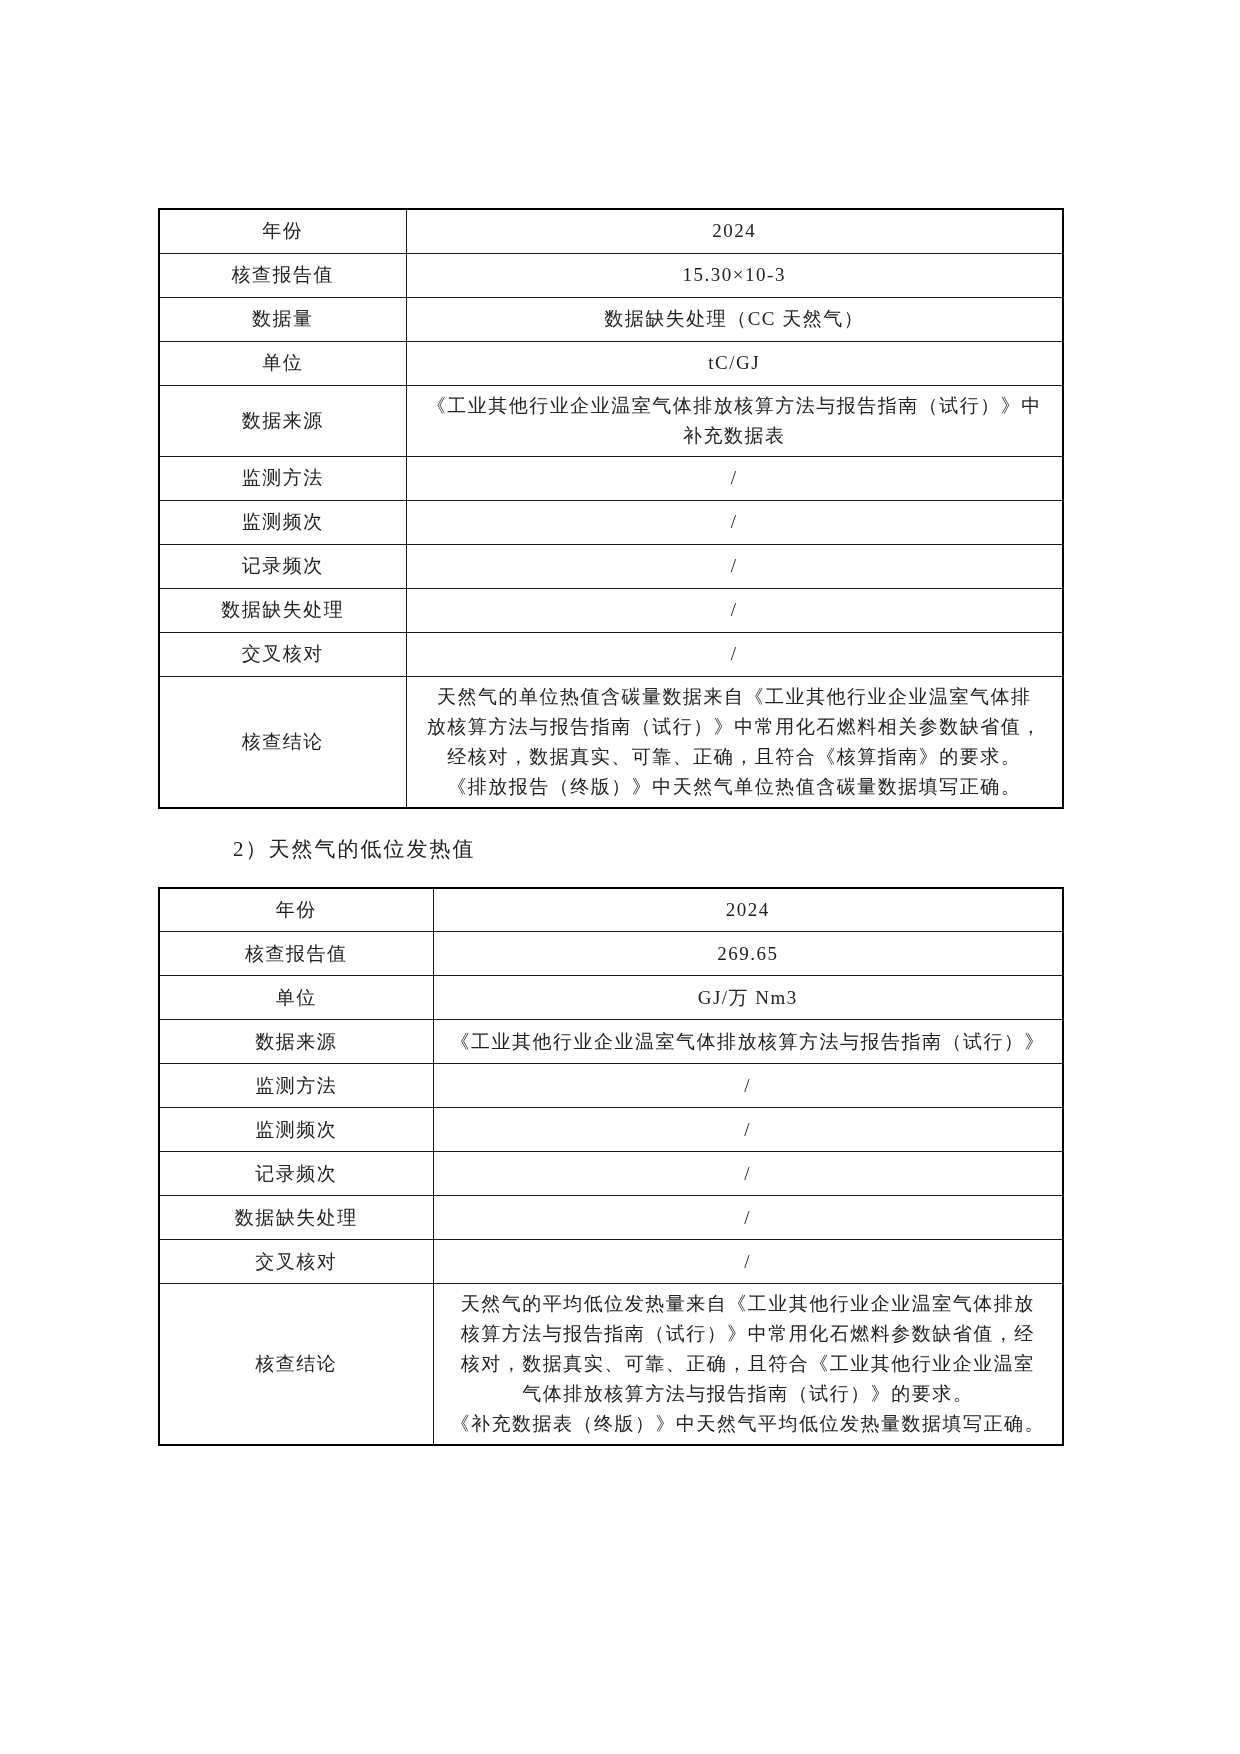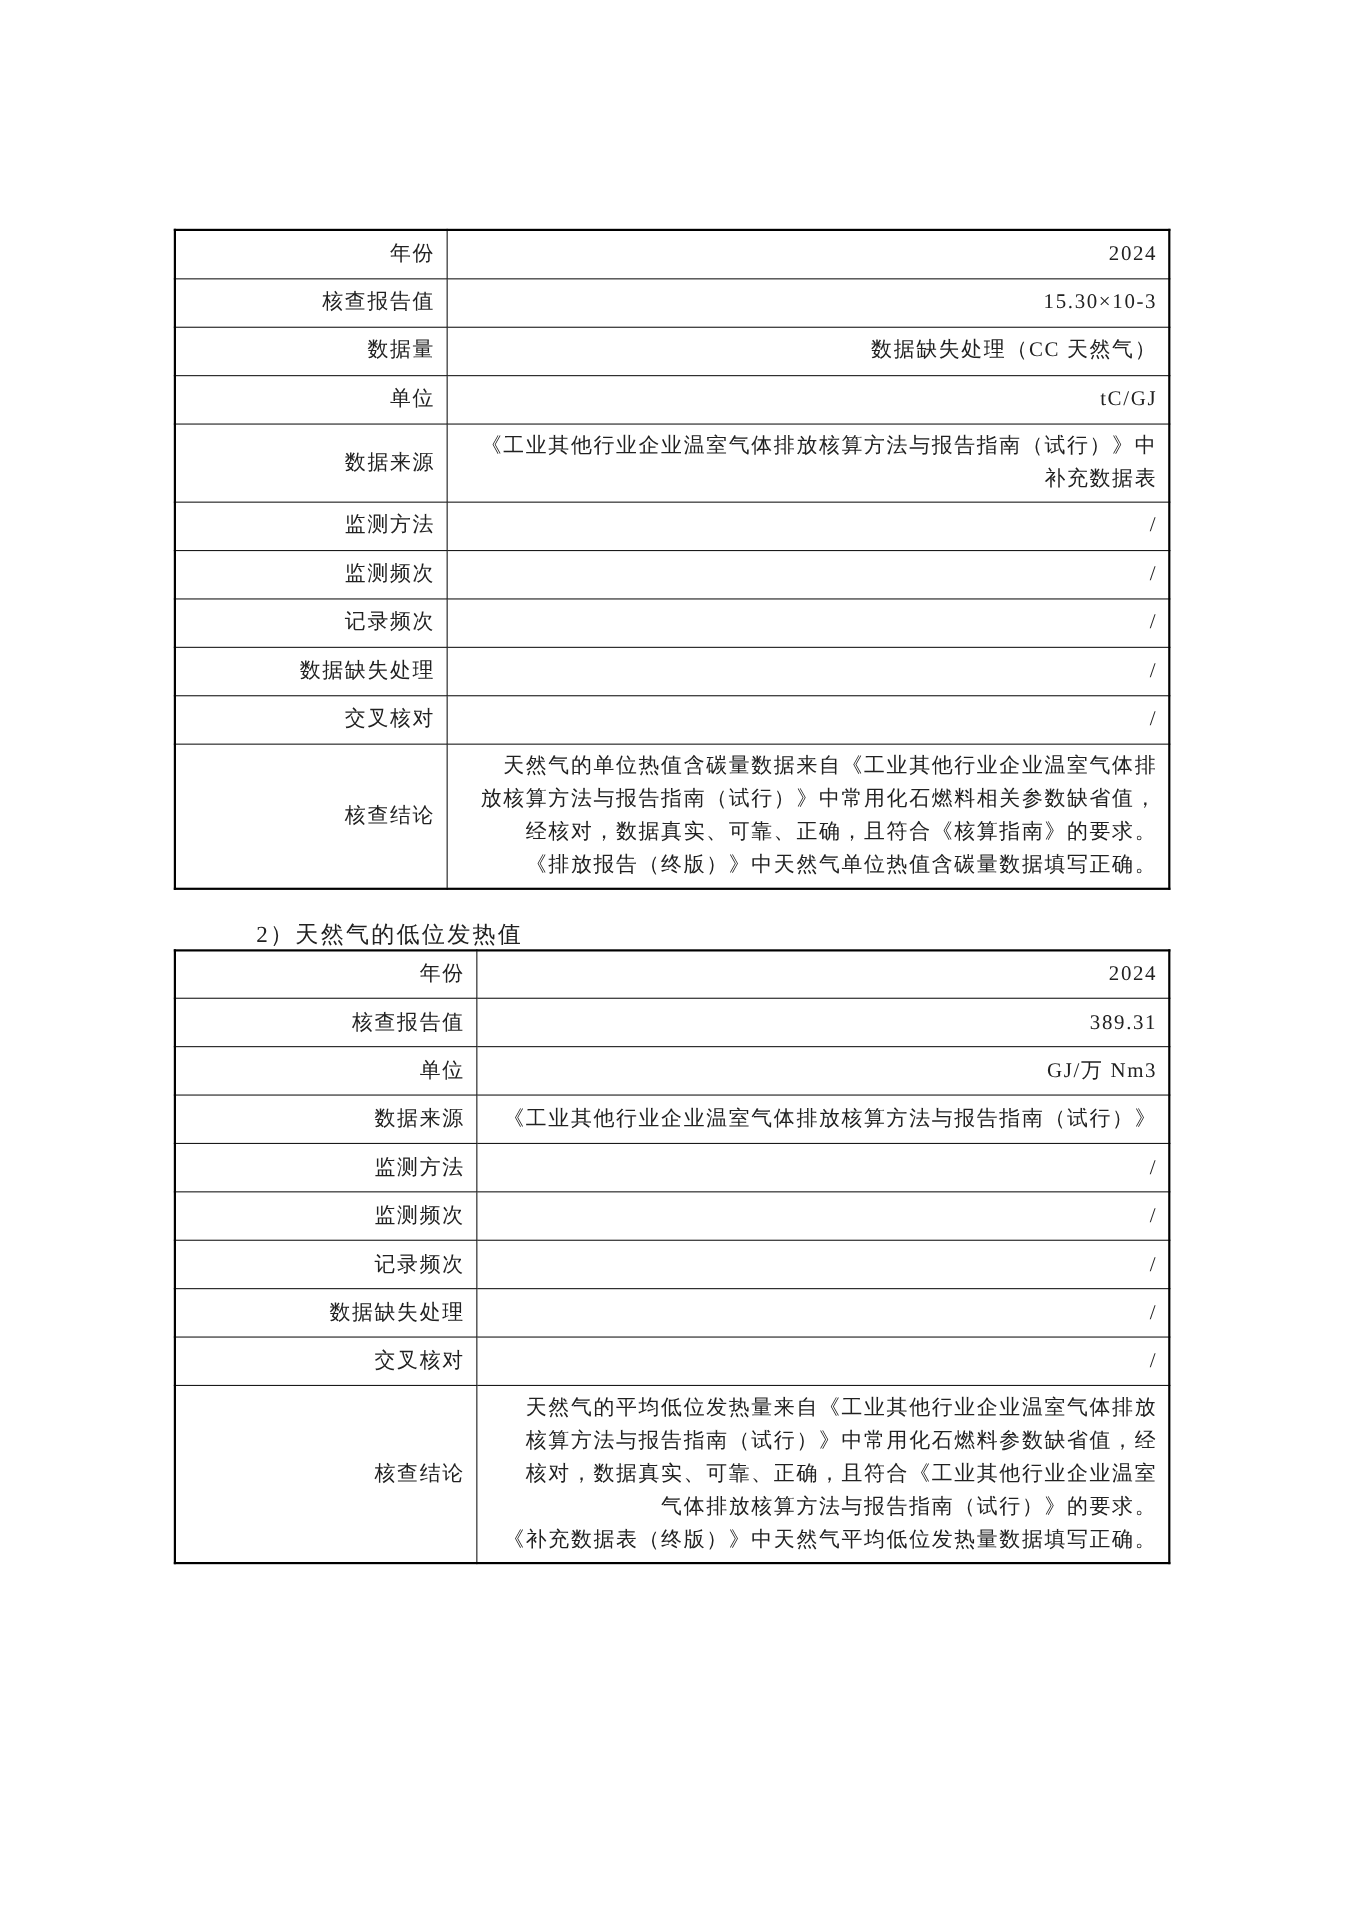--- a/index.html
+++ b/index.html
@@ -25,40 +25,40 @@
     border-collapse: collapse;
     table-layout: fixed;
     width: 906px;
     margin-left: 158px;
     border: 2px solid #000;
   }
   table.vtable td {
     border: 1px solid #1a1a1a;
     font-size: 19px;
     letter-spacing: 1.5px;
-    text-align: right;
+    text-align: center;
     vertical-align: middle;
     padding: 5px 10px;
     box-sizing: border-box;
     line-height: 30px;
     margin-top: 16px;
   }
   table.vtable tr.single td {
     height: 44px;
     padding-top: 2px;
     padding-bottom: 2px;
   }
   #table1 { margin-top: 208px; }
   #table1 td.label-cell { width: 247px; }
   #table2 td.label-cell { width: 274px; }
   td.value-cell {
     white-space: pre-line;
   }
   .section-heading {
-    margin: 26px 0 0 233px;
+    margin: 26px 0 24px 233px;
     font-size: 21px;
     letter-spacing: 2px;
     color: #212121;
   }
 </style>
 </head>
 <body>
 
 <div class="page">
 
@@ -118,21 +118,21 @@
   <div class="section-heading">2）天然气的低位发热值</div>
 
   <table class="vtable" id="table2">
     <tbody>
       <tr class="single">
         <td class="label-cell">年份</td>
         <td class="value-cell">2024</td>
       </tr>
       <tr class="single">
         <td class="label-cell">核查报告值</td>
-        <td class="value-cell">389.31</td>
+        <td class="value-cell">269.65</td>
       </tr>
       <tr class="single">
         <td class="label-cell">单位</td>
         <td class="value-cell">GJ/万 Nm3</td>
       </tr>
       <tr class="single">
         <td class="label-cell">数据来源</td>
         <td class="value-cell">《工业其他行业企业温室气体排放核算方法与报告指南（试行）》</td>
       </tr>
       <tr class="single">

